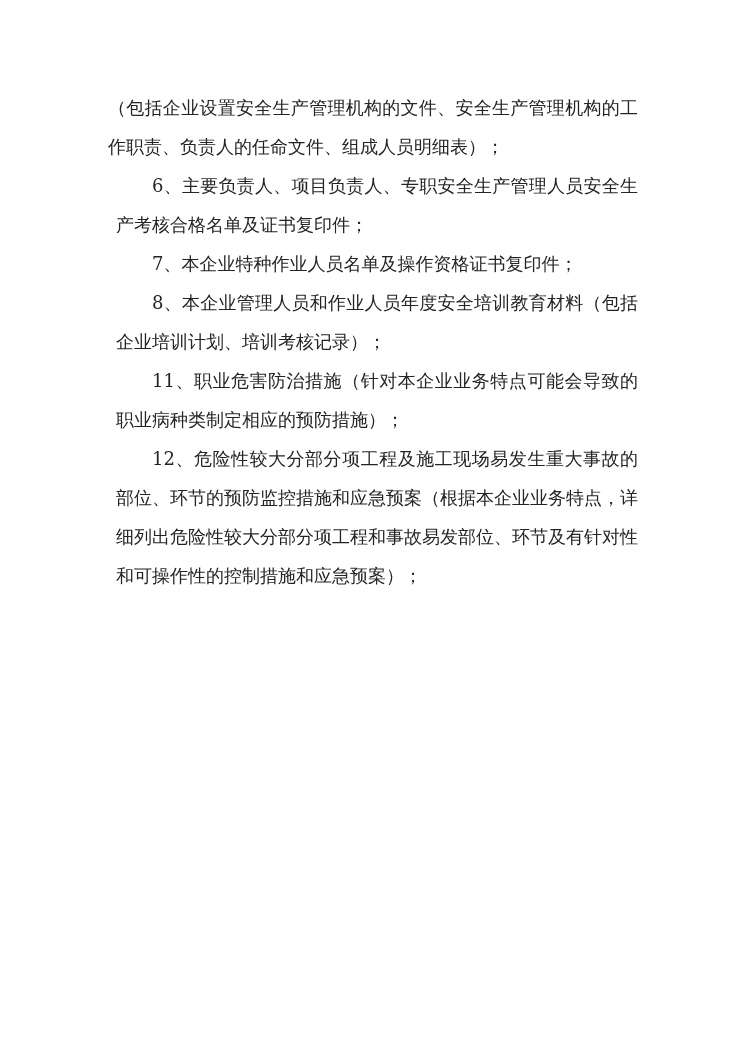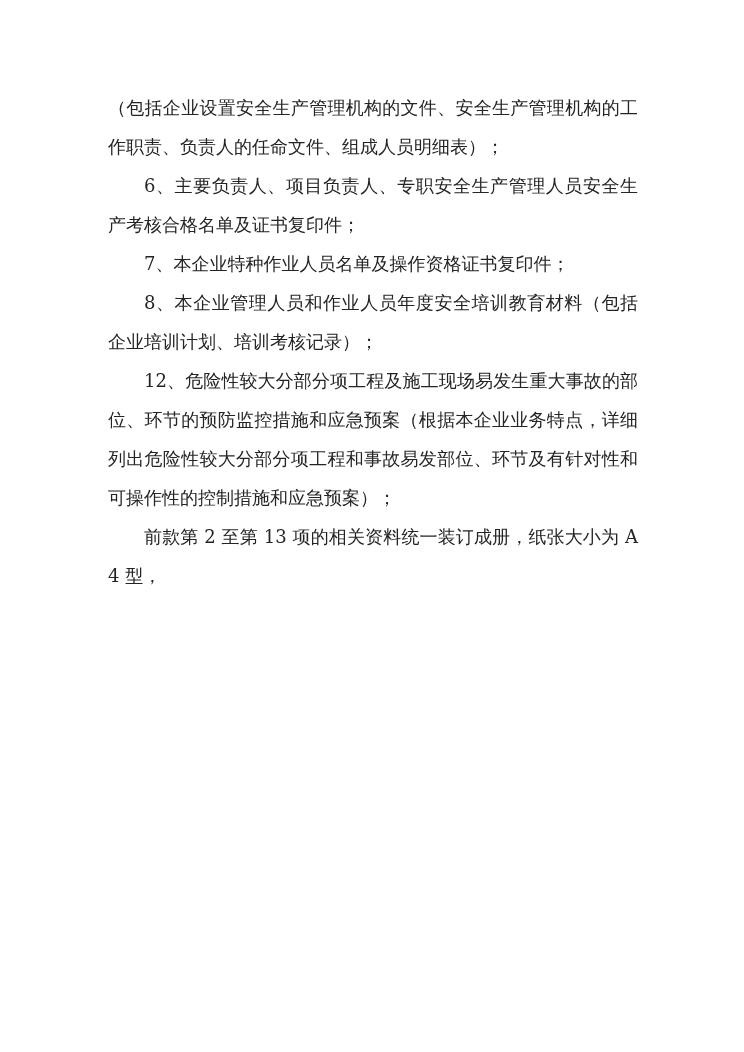--- a/index.html
+++ b/index.html
@@ -26,30 +26,31 @@
     font-size: 18px;
     line-height: 39px;
     color: #242424;
     text-align: justify;
     letter-spacing: 0px;
     word-break: break-all;
     -webkit-font-smoothing: antialiased;
   }
   .doc-body p.indent {
     text-indent: 2em;
+    margin-left: 8px;
   }
   .doc-body p.no-indent {
     text-indent: 0;
   }
 </style>
 </head>
 <body>
 
 <div class="page">
   <div class="doc-body">
       <p class="no-indent">（包括企业设置安全生产管理机构的文件、安全生产管理机构的工作职责、负责人的任命文件、组成人员明细表）；</p>
       <p class="indent">6、主要负责人、项目负责人、专职安全生产管理人员安全生产考核合格名单及证书复印件；</p>
       <p class="indent">7、本企业特种作业人员名单及操作资格证书复印件；</p>
       <p class="indent">8、本企业管理人员和作业人员年度安全培训教育材料（包括企业培训计划、培训考核记录）；</p>
+      <p class="indent">11、职业危害防治措施（针对本企业业务特点可能会导致的职业病种类制定相应的预防措施）；</p>
       <p class="indent">12、危险性较大分部分项工程及施工现场易发生重大事故的部位、环节的预防监控措施和应急预案（根据本企业业务特点，详细列出危险性较大分部分项工程和事故易发部位、环节及有针对性和可操作性的控制措施和应急预案）；</p>
-      <p class="indent">前款第 2 至第 13 项的相关资料统一装订成册，纸张大小为 A4 型，</p>
     </div>
 </div>
 
 </body></html>

